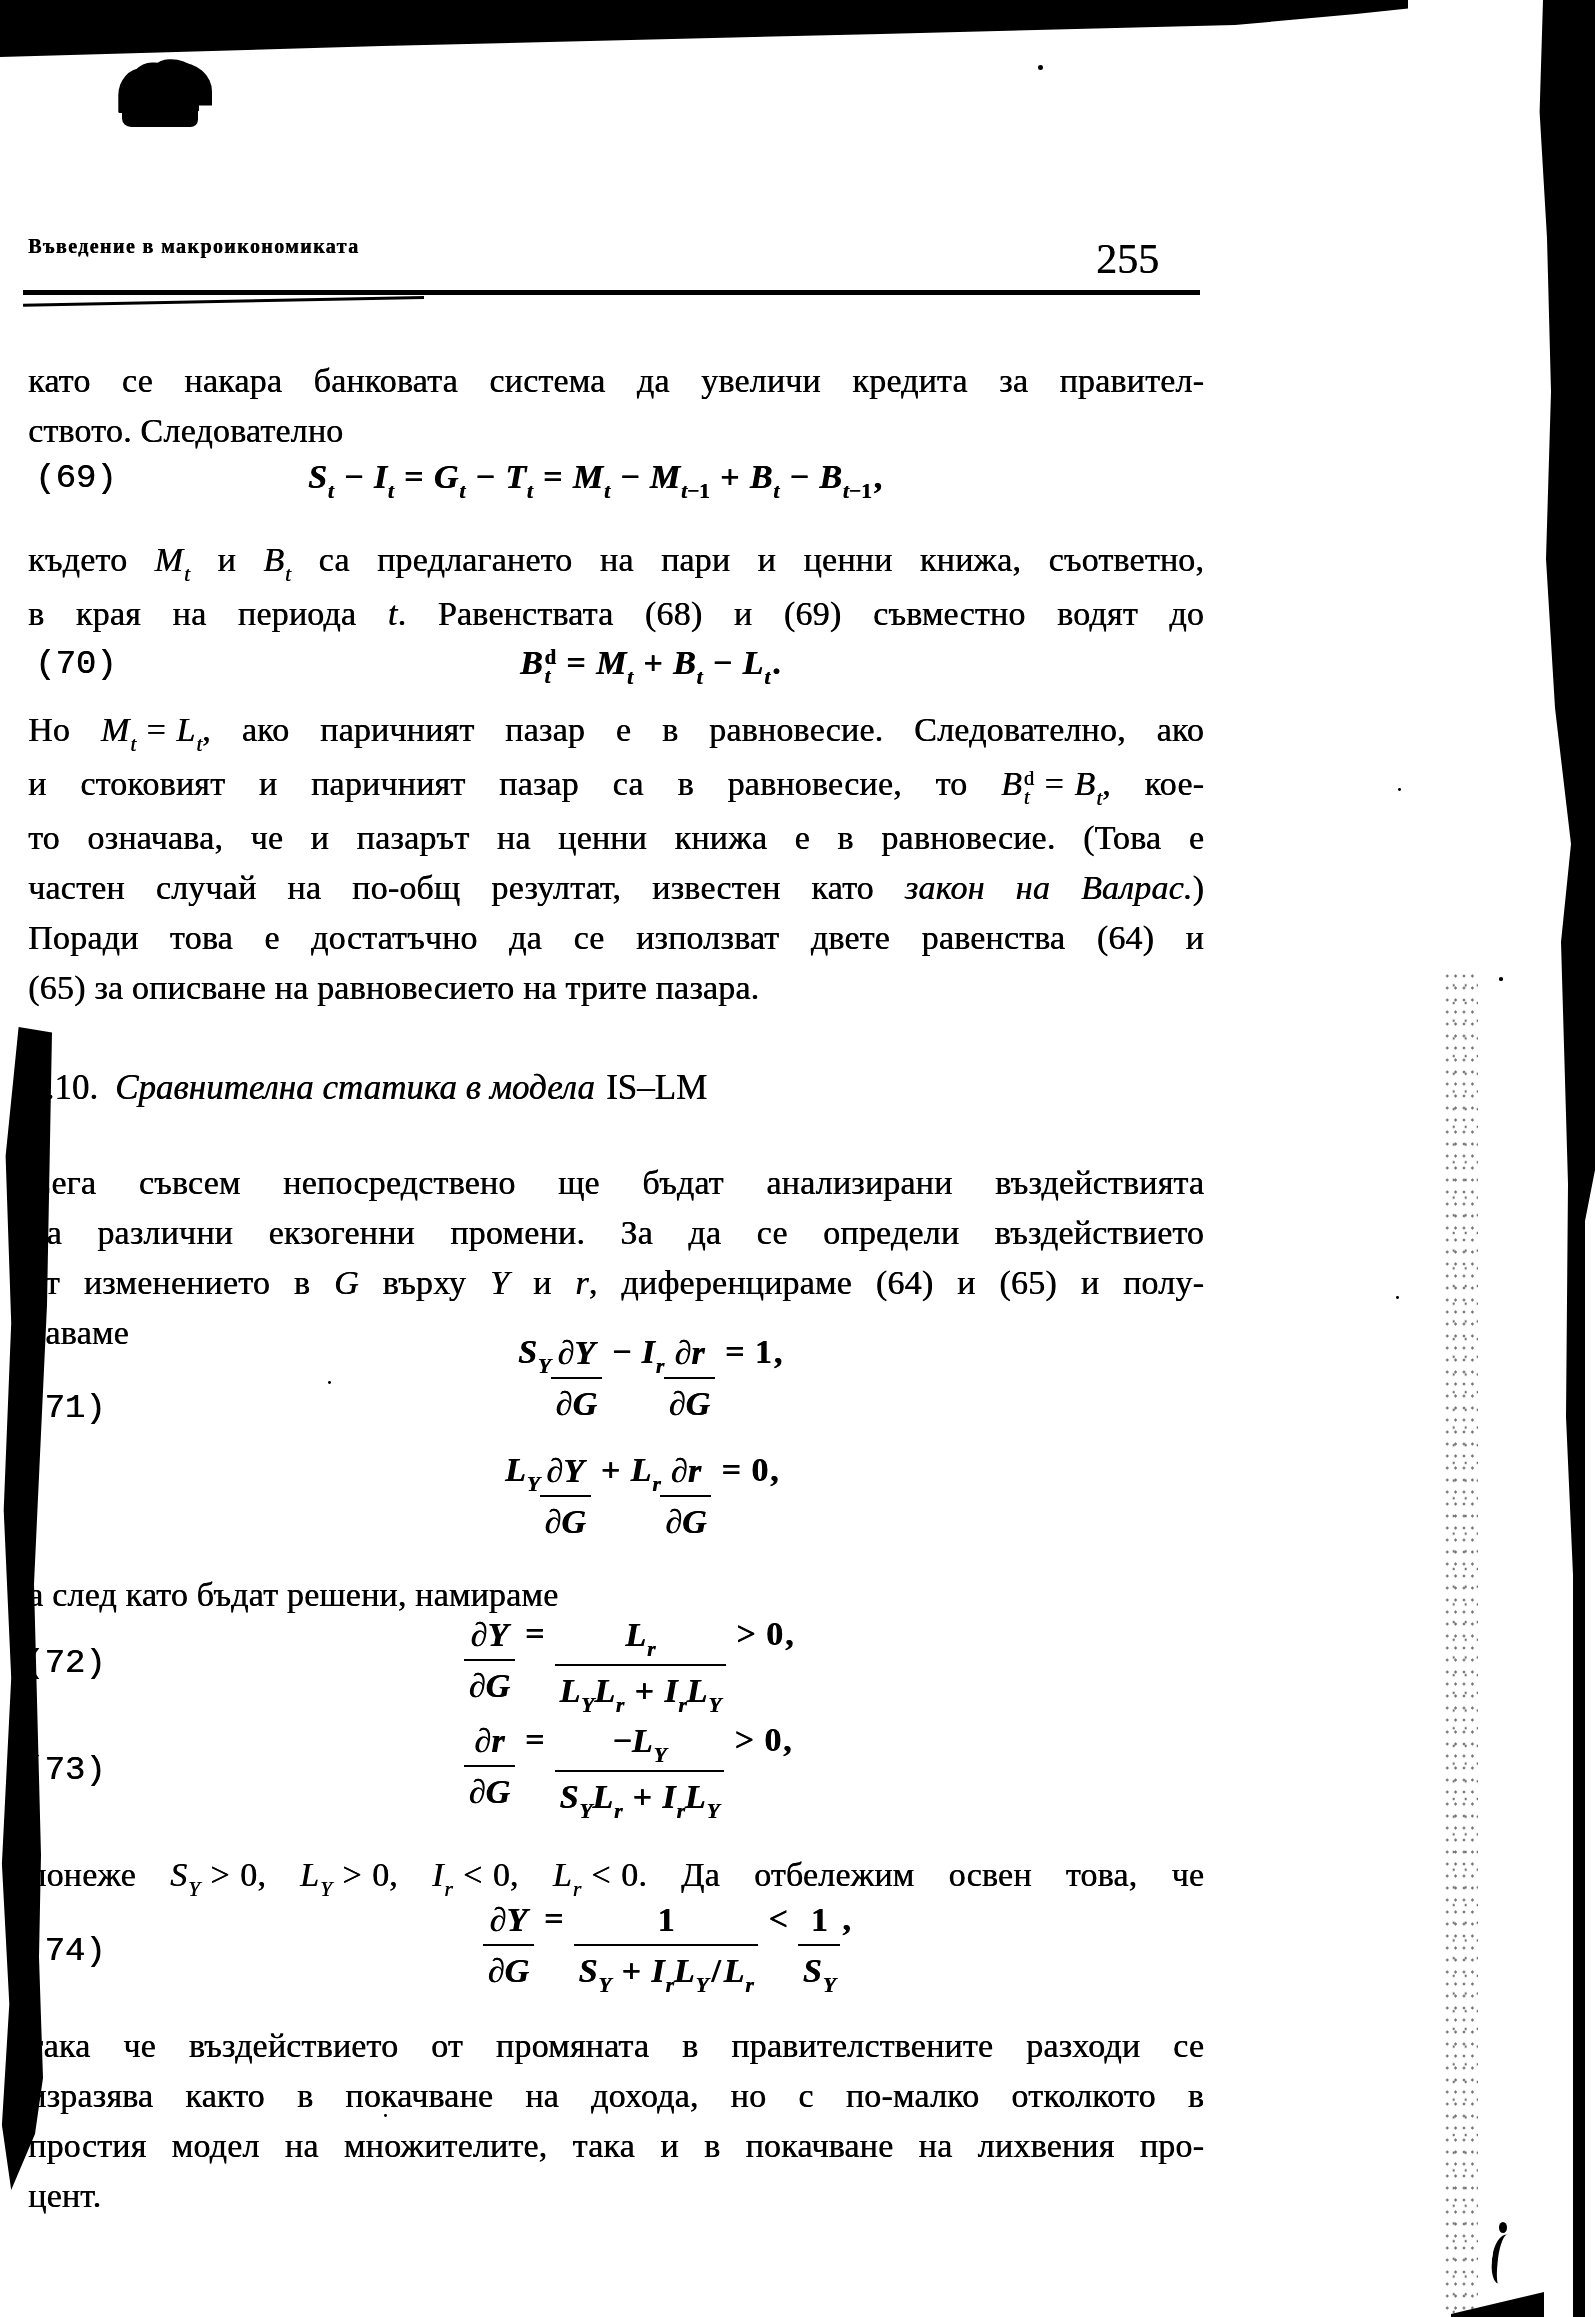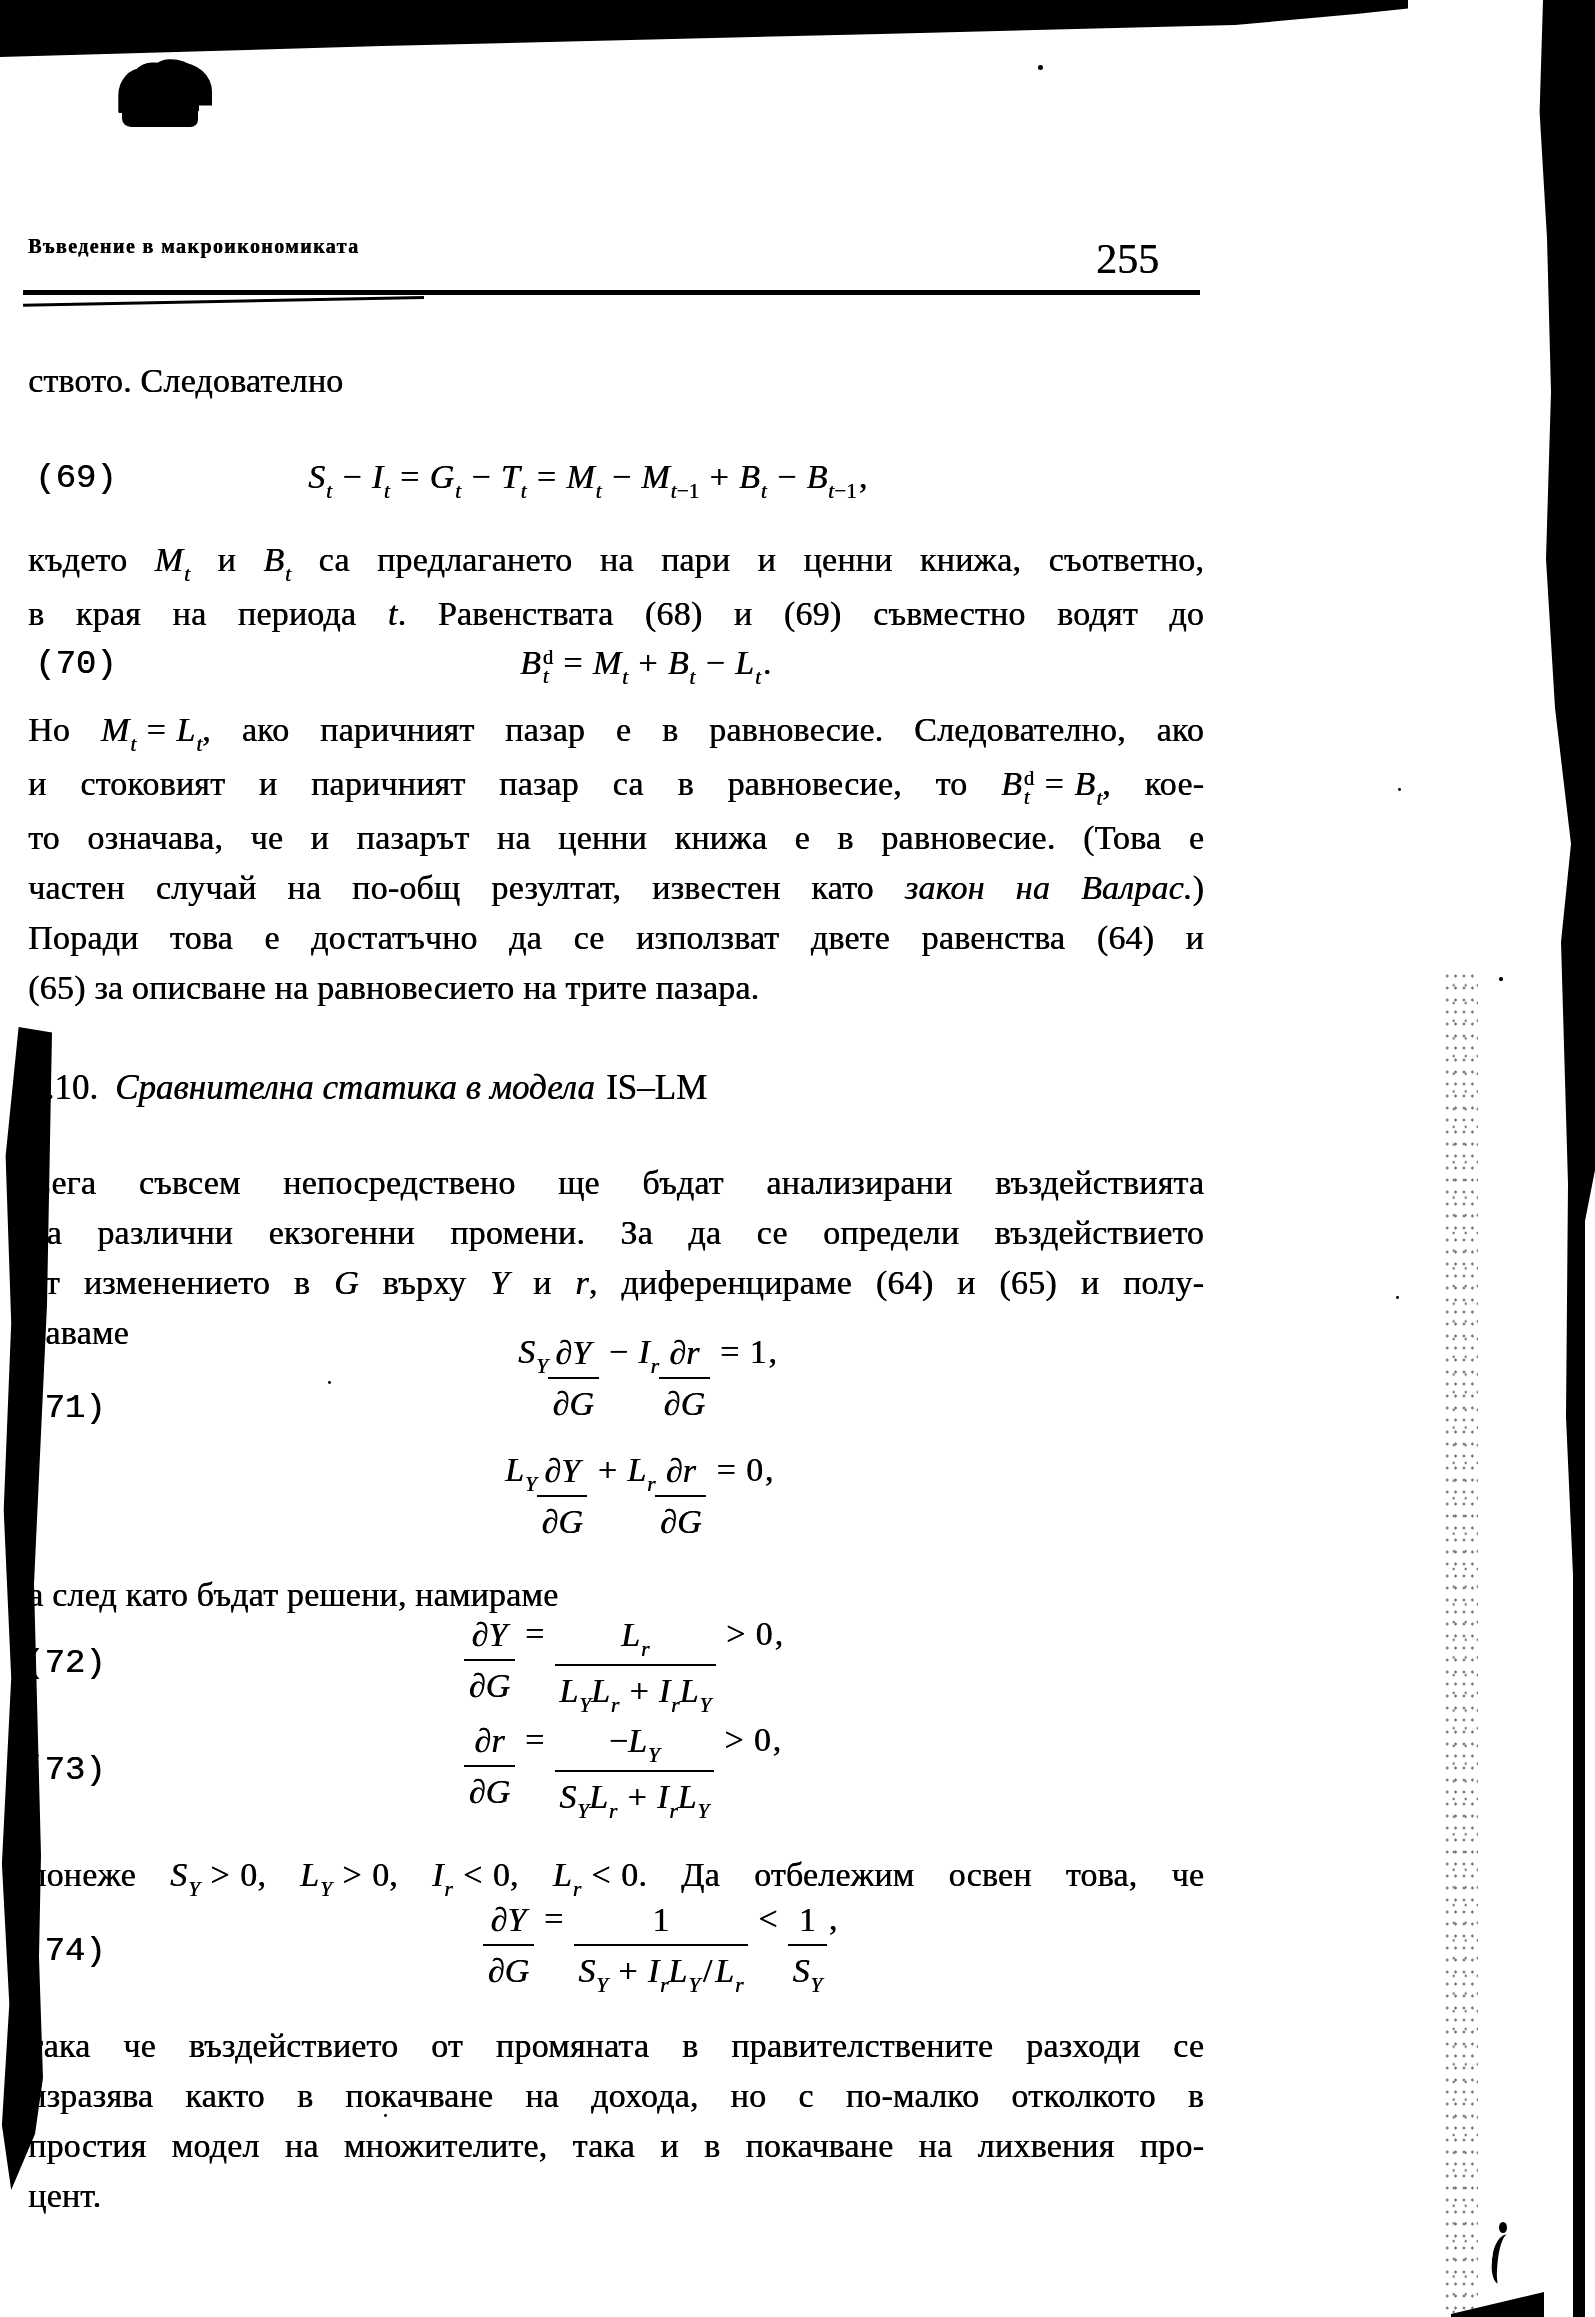--- a/index.html
+++ b/index.html
@@ -15,21 +15,21 @@
   .ln.short{text-align-last:left;}
   #hdr-title{left:28px;top:235px;font-size:20px;font-weight:700;letter-spacing:1.4px;z-index:2;}
   #hdr-page{left:1096px;top:235px;font-size:42px;z-index:2;}
   #rule-main{left:23px;top:290px;width:1177px;height:4.7px;background:#000;z-index:2;}
   #rule-tail{left:23px;top:296px;width:401px;height:2.8px;background:#000;transform:rotate(-1.1deg);transform-origin:right center;z-index:2;}
   #heading{left:28px;top:1068px;font-size:35px;z-index:2;white-space:nowrap;}
   #heading .sec-num{margin-right:17px;}
   #heading .sec-roman{margin-left:11.2px;}
   .it{font-style:italic;}
   
-  .eq,.eqf{font-size:34px;white-space:nowrap;z-index:2;}
+  .eq,.eqf{font-size:34px;white-space:nowrap;z-index:2;font-weight:bold;}
   .eq{line-height:45px;}
   .eqf{display:flex;}
   .eqlab{font-size:34px;z-index:2;font-family:Liberation Mono, monospace;}
   .itl{font-style:italic;}
   .rm{font-style:normal;}
   .op{margin:0 10.3px;font-style:normal;}
   .op.slash{margin:0 2.8px;}
   .pn{margin-left:1.9px;font-style:normal;}
   .sub{font-size:21.4px;position:relative;top:10.3px;margin-left:0.9px;letter-spacing:0;}
   .ss{display:inline-flex;flex-direction:column;align-items:flex-start;font-size:20.5px;line-height:19.6px;vertical-align:middle;position:relative;top:0.9px;margin-left:1.9px;}
@@ -61,20 +61,21 @@
 <body>
 
 <div>
 
   <div id="hdr-title" class="abs ink">Въведение в макроикономиката</div>
   <div id="hdr-page" class="abs ink">255</div>
   <div id="rule-main" class="abs"></div>
   <div id="rule-tail" class="abs"></div>
 
   <div id="p1" class="abs para ink" style="top:356px">
+      <div class="ln">като се накара банковата система да увеличи кредита за правител-</div>
       <div class="ln short">ството.  Следователно</div>
     </div>
 
   <div id="lab69" class="abs eqlab ink" style="left:35px;top:459px">(69)</div>
   <div id="eq69" class="abs eq ink" style="left:308px;top:454px"><span class="tk"><span class="itl">S</span><span class="sub"><span class="itl">t</span></span></span><span class="op">−</span><span class="tk"><span class="itl">I</span><span class="sub"><span class="itl">t</span></span></span><span class="op">=</span><span class="tk"><span class="itl">G</span><span class="sub"><span class="itl">t</span></span></span><span class="op">−</span><span class="tk"><span class="itl">T</span><span class="sub"><span class="itl">t</span></span></span><span class="op">=</span><span class="tk"><span class="itl">M</span><span class="sub"><span class="itl">t</span></span></span><span class="op">−</span><span class="tk"><span class="itl">M</span><span class="sub"><span class="itl">t</span><span class="rm">−</span><span class="rm">1</span></span></span><span class="op">+</span><span class="tk"><span class="itl">B</span><span class="sub"><span class="itl">t</span></span></span><span class="op">−</span><span class="tk"><span class="itl">B</span><span class="sub"><span class="itl">t</span><span class="rm">−</span><span class="rm">1</span></span></span><span class="pn">,</span></div>
 
   <div id="p2" class="abs para ink" style="top:535px">
       <div class="ln">където <span class="im"><span class="tk"><span class="itl">M</span><span class="sub"><span class="itl">t</span></span></span></span> и <span class="im"><span class="tk"><span class="itl">B</span><span class="sub"><span class="itl">t</span></span></span></span> са предлагането на пари и ценни книжа, съответно,</div>
       <div class="ln">в края на периода <span class="im"><span class="tk"><span class="itl">t</span></span></span>. Равенствата (68) и (69) съвместно водят до</div>
     </div>

